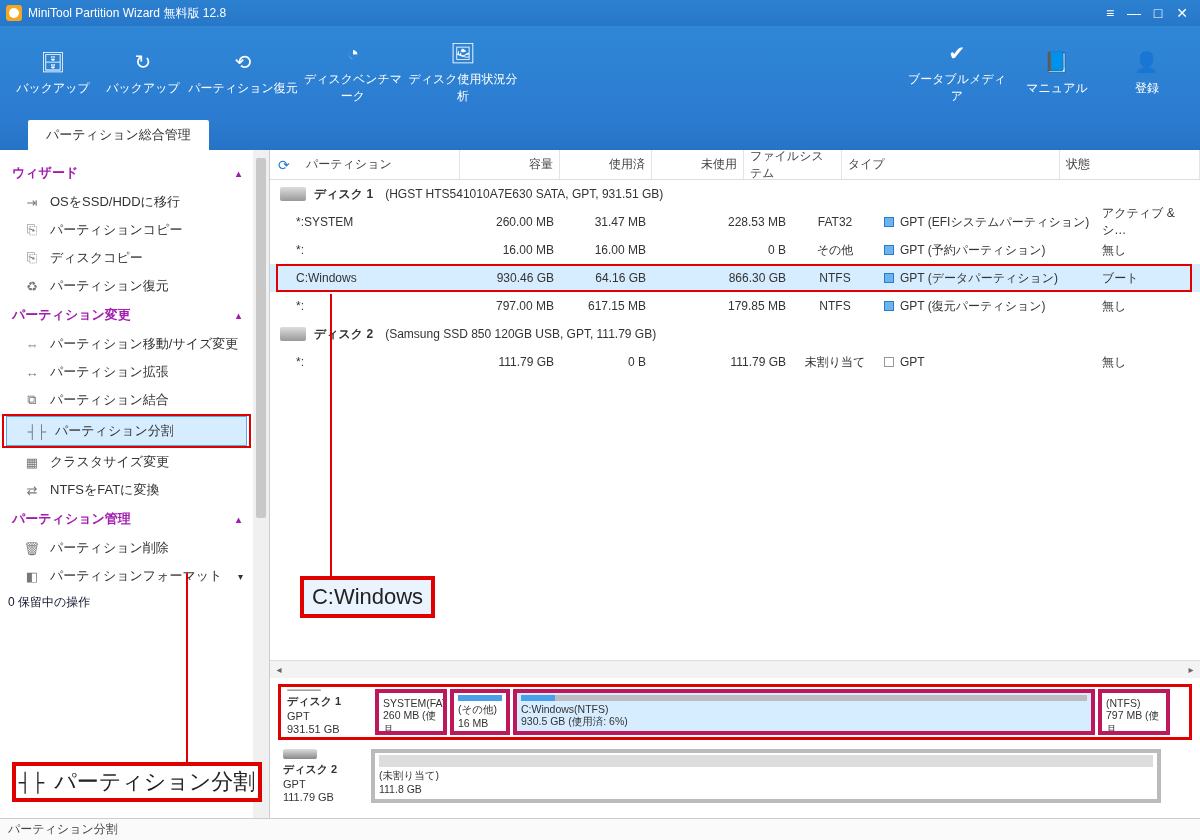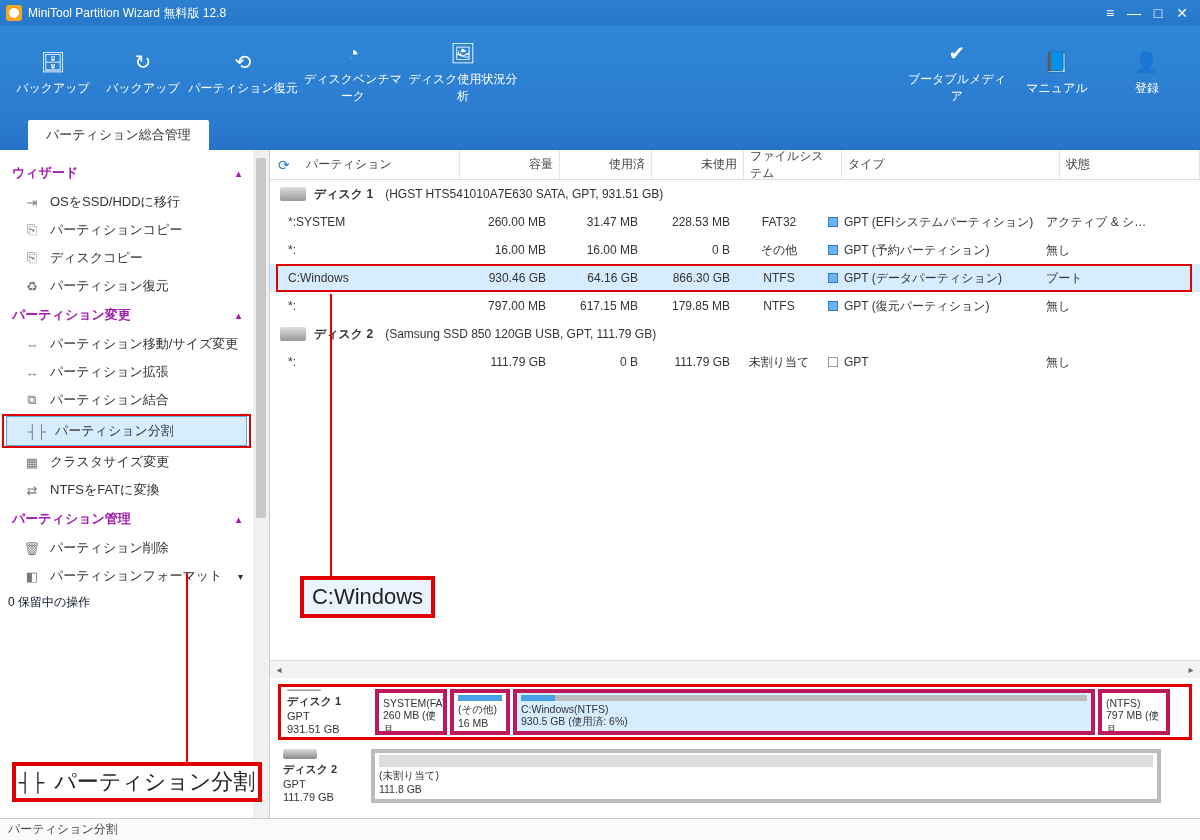--- a/index.html
+++ b/index.html
@@ -49,24 +49,24 @@
 .rightarea{flex:1;display:flex;flex-direction:column;position:relative;}
 .gridhdr{display:flex;align-items:center;height:30px;border-bottom:1px solid #ddd;font-size:12px;color:#444;padding-left:8px;}
 .gridhdr .refresh{width:22px;font-size:14px;color:#2a7bd0;}
 .gh{border-right:1px solid #e4e4e4;padding:0 6px;display:flex;align-items:center;height:100%;}
 .c-part{width:160px;} .c-cap{width:100px;justify-content:flex-end;} .c-used{width:92px;justify-content:flex-end;} .c-free{width:92px;justify-content:flex-end;} .c-fs{width:98px;justify-content:center;} .c-type{width:218px;} .c-status{flex:1;}
 
 .diskrow{display:flex;align-items:center;height:28px;padding-left:10px;font-size:12px;gap:8px;}
 .diskicon{width:26px;height:14px;background:linear-gradient(#ddd,#999);border-radius:2px;}
 .diskrow b{margin-right:4px;}
 
-.prow{display:flex;align-items:center;height:28px;font-size:12px;padding-left:18px;}
+.prow{display:flex;align-items:center;height:28px;font-size:12px;padding-left:26px;}
 .prow.sel{background:#d6ecff;}
 .prow .pc{display:flex;align-items:center;}
-.pc.c-part{width:158px;} .pc.c-cap{width:100px;justify-content:flex-end;} .pc.c-used{width:92px;justify-content:flex-end;} .pc.c-free{width:92px;justify-content:flex-end;} .pc.c-fs{width:98px;justify-content:center;} .pc.c-type{width:218px;gap:6px;} .pc.c-status{flex:1;}
+.pc.c-part{width:158px;} .pc.c-cap{width:100px;justify-content:flex-end;} .pc.c-used{width:92px;justify-content:flex-end;} .pc.c-free{width:92px;justify-content:flex-end;margin-left:48px;} .pc.c-fs{width:98px;justify-content:center;} .pc.c-type{width:218px;gap:6px;} .pc.c-status{flex:1;}
 .sqmark{width:10px;height:10px;border:1px solid #2a7bd0;background:#6db3ee;}
 .sqmark.empty{background:#fff;border-color:#999;}
 .rowbox{position:absolute;border:2px solid #e00000;pointer-events:none;}
 
 .hscroll{height:18px;background:#f3f3f3;border-top:1px solid #ddd;display:flex;align-items:center;}
 .hscroll .lar,.hscroll .rar{width:18px;text-align:center;color:#666;font-size:10px;}
 .hscroll .track{flex:1;position:relative;height:12px;}
 
 
 .mapwrap{padding:6px 8px;}

